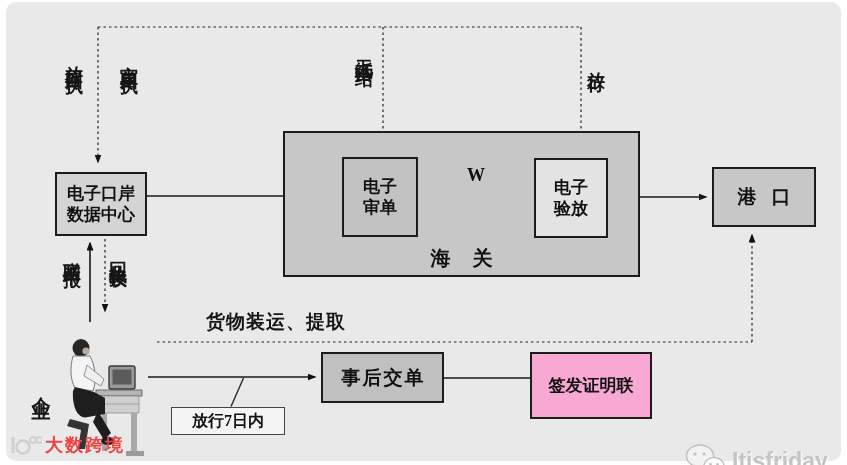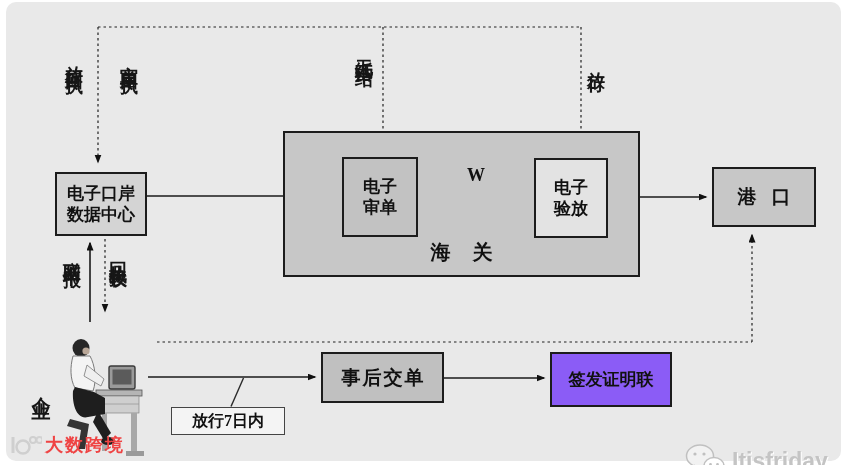--- a/index.html
+++ b/index.html
@@ -12,28 +12,28 @@
     background:#e9e9e9; border-radius:10px;
   }
   .lines-overlay { position:absolute; left:0; top:0; width:847px; height:465px; }
   .box {
     position:absolute; box-sizing:border-box; border:2px solid #1c1c1c;
     display:flex; flex-direction:column; align-items:center; justify-content:center;
     color:#111; font-weight:600; text-align:center; line-height:1.25;
   }
   .box-data-center { left:55px; top:172px; width:92px; height:64px; background:#d4d4d4; font-size:17px; }
   .box-customs { left:283px; top:131px; width:357px; height:146px; background:#c7c7c7; border-width:2px; justify-content:flex-end; }
-  .customs-label { margin-bottom:10px; font-size:20px; letter-spacing:1.1em; padding-left:1.1em; font-weight:600; }
+  .customs-label { margin-bottom:4px; font-size:20px; letter-spacing:1.1em; padding-left:1.1em; font-weight:600; }
   .box-review { left:342px; top:157px; width:76px; height:80px; background:#c2c2c2; font-size:17px; }
   .box-release { left:534px; top:158px; width:74px; height:80px; background:#e3e3e3; font-size:17px; }
   .box-port { left:712px; top:167px; width:104px; height:60px; background:#c7c7c7; font-size:19px; }
   .port-label { letter-spacing:0.8em; padding-left:0.8em; }
   .box-after-docs { left:321px; top:352px; width:123px; height:51px; background:#c0c0c0; font-size:19px; }
   .after-docs-label { letter-spacing:2px; padding-left:2px; }
-  .box-certificate { left:550px; top:352px; width:122px; height:55px; background:#8b5cf6; font-size:17px; }
+  .box-certificate { left:530px; top:352px; width:122px; height:67px; background:#f9a8d4; font-size:17px; }
   .box-within { left:171px; top:407px; width:114px; height:28px; background:#f4f4f4; border:1px solid #444; font-size:16px; font-weight:600; }
   .vtext {
     position:absolute; writing-mode:vertical-rl; text-orientation:upright;
     color:#161616; font-size:18px; font-weight:600; letter-spacing:3px; line-height:1.05;
   }
   .lbl-release-receipt { left:64px; top:52px; }
   .lbl-review-receipt { left:119px; top:52px; }
   .lbl-paperless { left:354px; top:45px; }
   .lbl-release-top { left:586px; top:58px; }
   .lbl-online-decl { left:62px; top:247px; }
@@ -124,20 +124,21 @@
   </div>
 
   <div class="vtext lbl-release-receipt">放行回执</div>
   <div class="vtext lbl-review-receipt">审单回执</div>
   <div class="vtext lbl-paperless">无纸审结</div>
   <div class="vtext lbl-release-top">放行</div>
   <div class="vtext lbl-online-decl">联网申报</div>
   <div class="vtext lbl-receipt-recv">回执接收</div>
   <div class="vtext lbl-enterprise">企业</div>
   <div class="lbl-w">W</div>
+  <div class="lbl-cargo">货物装运、提取</div>
 
   <svg class="person" width="104" height="124" viewBox="0 0 104 124" xmlns="http://www.w3.org/2000/svg">
 
     <rect x="50" y="55" width="46" height="6" fill="#b5b5b5" stroke="#555" stroke-width="0.8"></rect>
     <rect x="53" y="61" width="40" height="17" fill="#cfcfcf" stroke="#777" stroke-width="0.6"></rect>
     <line x1="53" y1="69" x2="93" y2="69" stroke="#999" stroke-width="0.8"></line>
     <rect x="56" y="78" width="5" height="38" fill="#a8a8a8"></rect>
     <rect x="85" y="78" width="6" height="42" fill="#a8a8a8"></rect>
     <rect x="80" y="116" width="18" height="5" fill="#9a9a9a"></rect>
 

